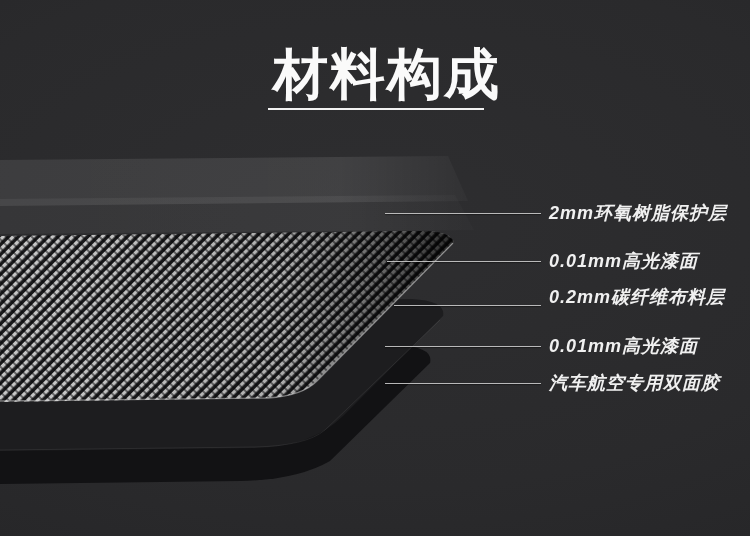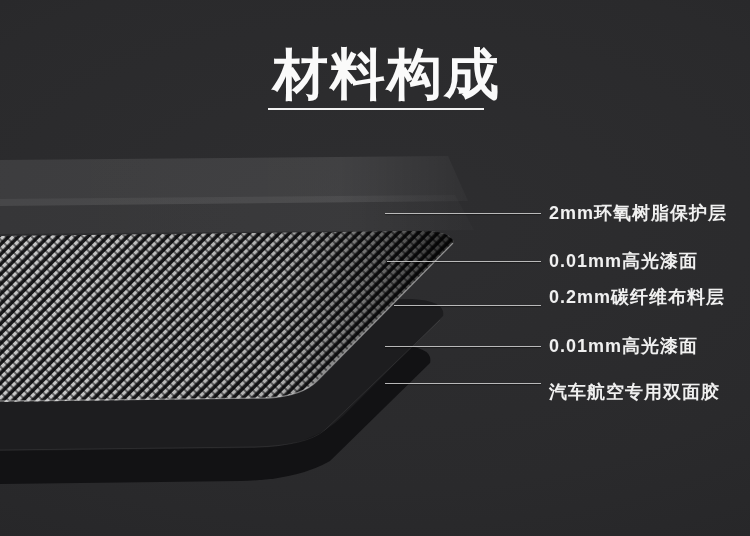--- a/index.html
+++ b/index.html
@@ -21,20 +21,21 @@
   }
   .illustration{position:absolute;top:0;left:0;}
   .leader{
     position:absolute;height:1px;background:#c6c6c6;opacity:.92;
     box-shadow:0 1px 1px rgba(0,0,0,.45);
   }
   .ann{
     position:absolute;left:549px;height:22px;line-height:22px;
     font-size:18px;font-weight:700;color:#f0f0f0;letter-spacing:1px;
     white-space:nowrap;
+    font-style:italic;
   }
 </style>
 </head>
 <body>
 
 <div class="stage">
 
   <h1 class="title">材料构成</h1>
   <div class="title-underline"></div>
 
@@ -83,16 +84,16 @@
     <div class="leader" style="top:261px;left:387px;width:154px"></div>
     <div class="ann" style="top:250px">0.01mm高光漆面</div>
 
     <div class="leader" style="top:305px;left:394px;width:147px"></div>
     <div class="ann" style="top:286px">0.2mm碳纤维布料层</div>
 
     <div class="leader" style="top:346px;left:385px;width:156px"></div>
     <div class="ann" style="top:335px">0.01mm高光漆面</div>
 
     <div class="leader" style="top:383px;left:385px;width:156px"></div>
-    <div class="ann" style="top:381px">汽车航空专用双面胶</div>
+    <div class="ann" style="top:372px">汽车航空专用双面胶</div>
   </div>
 
 </div>
 
 </body></html>

